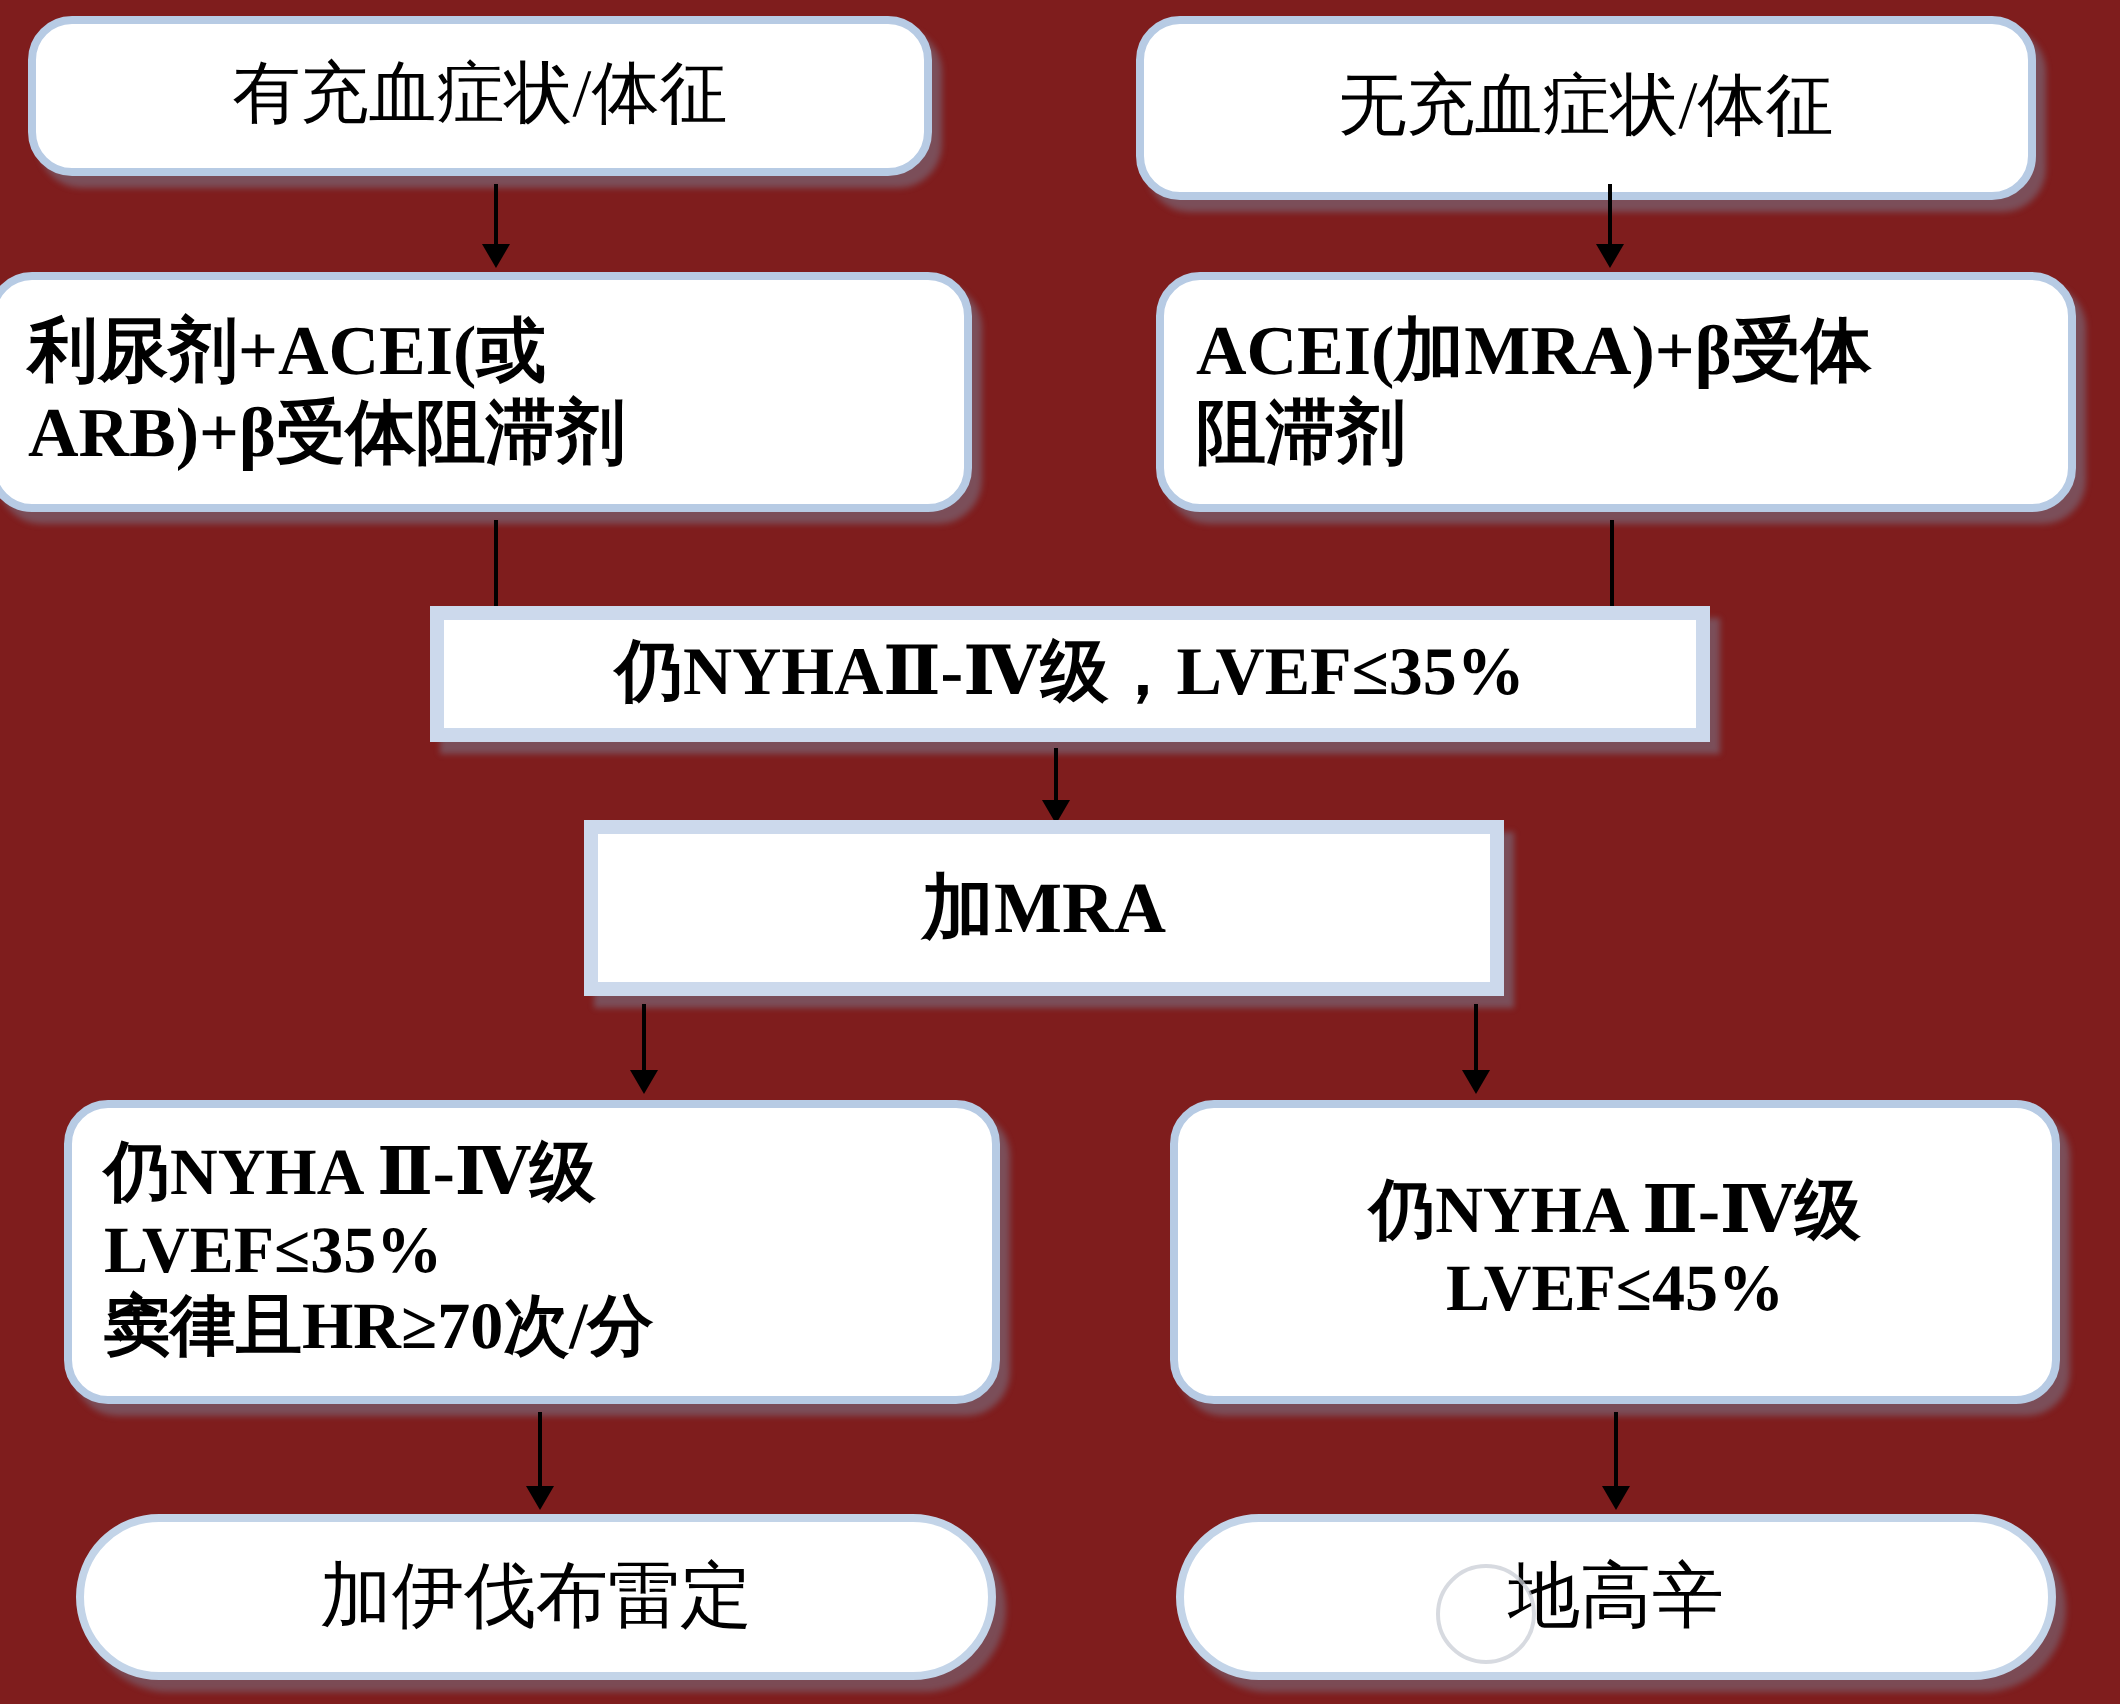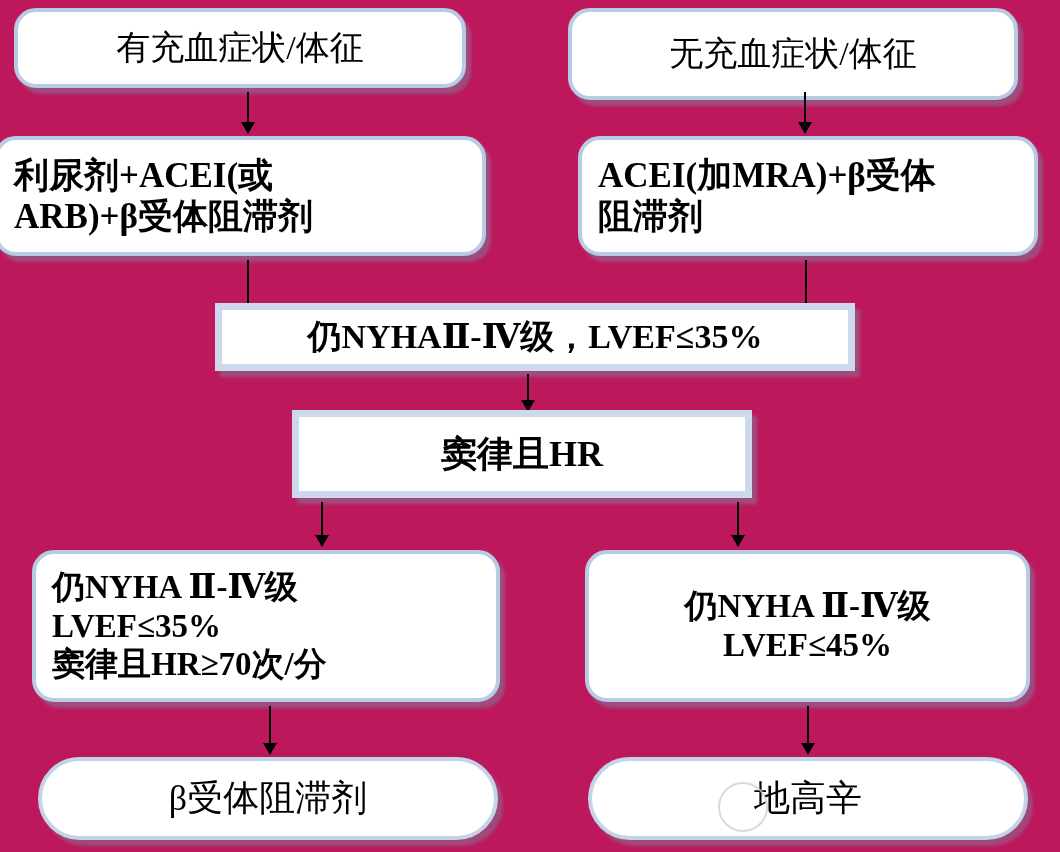--- a/index.html
+++ b/index.html
@@ -4,21 +4,21 @@
 <style>
   html, body {
     margin: 0;
     padding: 0;
     background: #ffffff;
   }
   #canvas {
     position: relative;
     width: 1060px;
     height: 852px;
-    background: #be185d;
+    background: #7f1d1d;
     overflow: hidden;
     font-family: "Liberation Serif", "DejaVu Serif", serif;
   }
 
   
   .node {
     position: absolute;
     box-sizing: border-box;
     background: #ffffff;
     display: flex;
@@ -145,21 +145,21 @@
   <div class="node rect center pad-c f-han bold" style="left:215px; top:303px; width:640px; height:68px; font-size:34px;">
     <span class="txt">仍NYHAⅡ-Ⅳ级，LVEF≤35%</span>
   </div>
 
   <div class="arrow" style="left:528px; top:374px; height:38px;">
     <div class="shaft" style="height:26px;"></div>
     <div class="head" style="top:26px;"></div>
   </div>
 
   <div class="node rect center pad-c f-han bold" style="left:292px; top:410px; width:460px; height:88px; font-size:36px;">
-    <span class="txt">窦律且HR</span>
+    <span class="txt">加MRA</span>
   </div>
 
   <div class="arrow" style="left:322px; top:502px; height:46px;">
     <div class="shaft" style="height:33px;"></div>
     <div class="head" style="top:33px;"></div>
   </div>
 
   <div class="arrow" style="left:738px; top:502px; height:46px;">
     <div class="shaft" style="height:33px;"></div>
     <div class="head" style="top:33px;"></div>
@@ -180,21 +180,21 @@
     <div class="shaft" style="height:37px;"></div>
     <div class="head" style="top:37px;"></div>
   </div>
 
   <div class="arrow" style="left:808px; top:706px; height:50px;">
     <div class="shaft" style="height:37px;"></div>
     <div class="head" style="top:37px;"></div>
   </div>
 
   <div class="node pill center pad-c f-han" style="left:38px; top:757px; width:460px; height:83px; font-size:36px;">
-    <span class="txt">β受体阻滞剂</span>
+    <span class="txt">加伊伐布雷定</span>
   </div>
 
   <div class="node pill center pad-c f-han" style="left:588px; top:757px; width:440px; height:83px; font-size:36px;">
     <span class="txt">地高辛</span>
   </div>
 
   <div id="wm-logo" style="left:718px; top:782px; width:46px; height:46px;"></div>
 
 </div>
 

